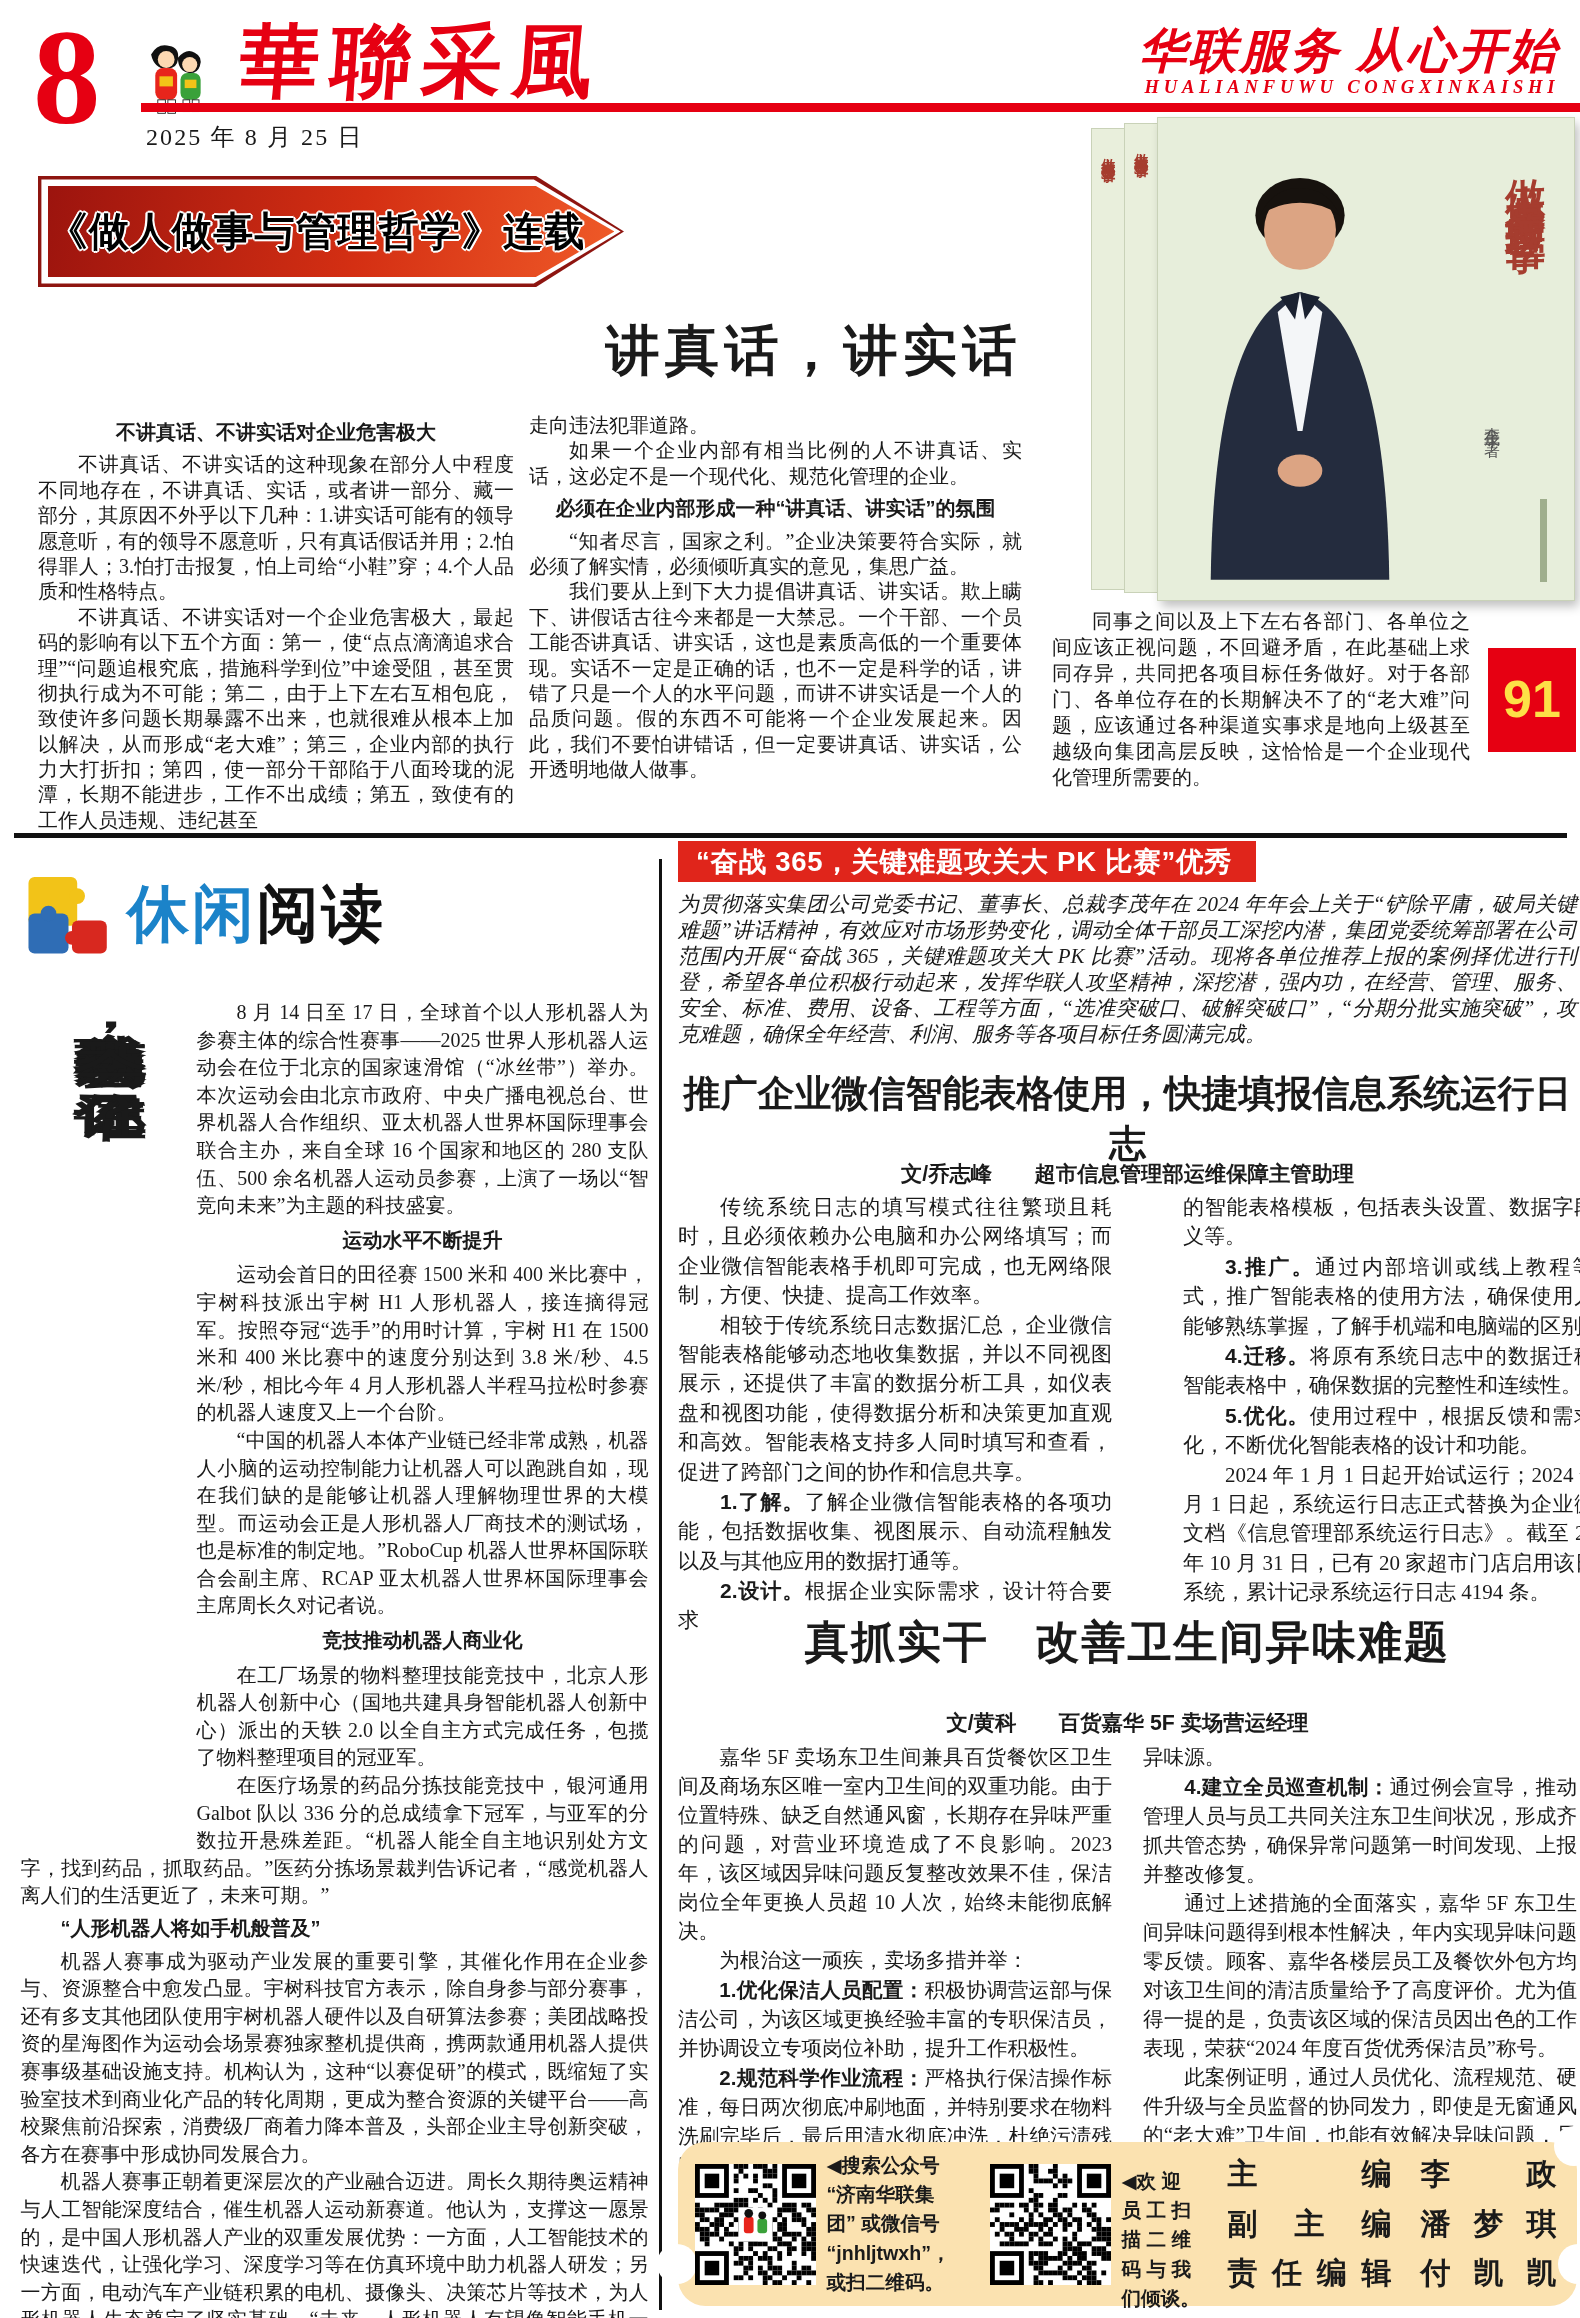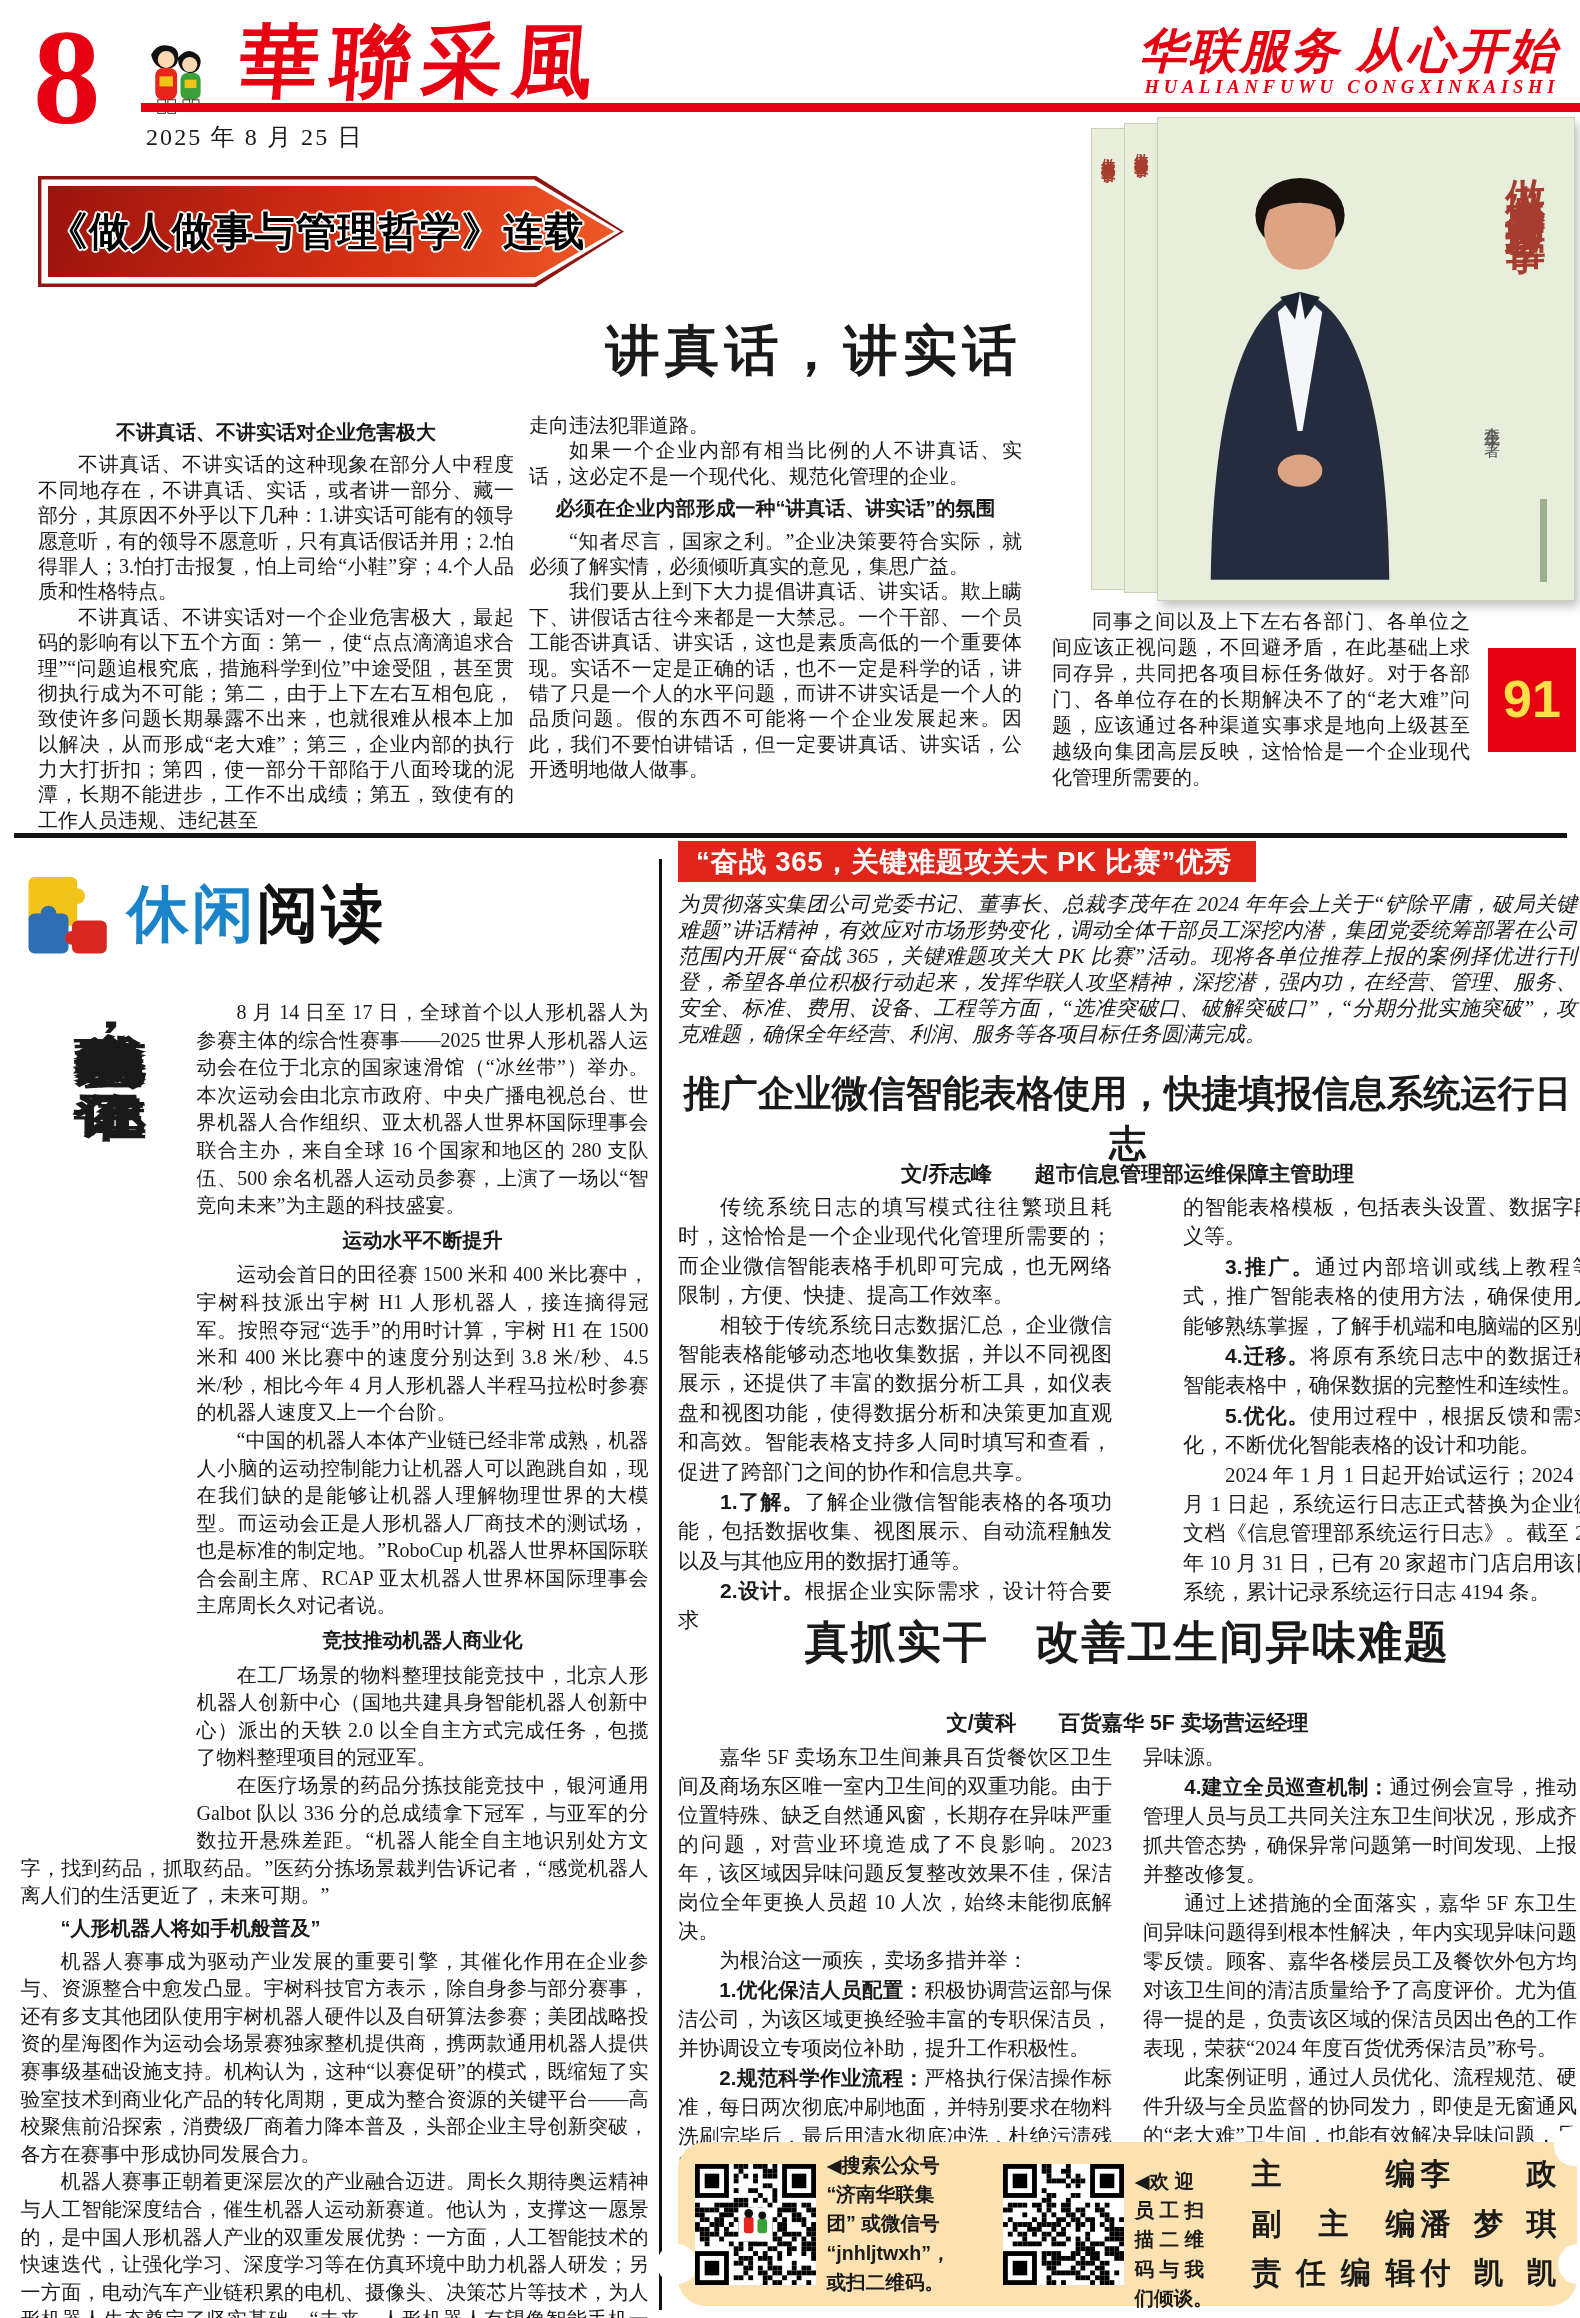--- a/index.html
+++ b/index.html
@@ -102,21 +102,21 @@
   #notch-tr{right:-16.5px;top:-16.5px;}
   #footer-inner{position:absolute;inset:0;display:flex;align-items:center;gap:11px;
       padding:0 16.5px;box-sizing:border-box;}
   .qr{width:121px;height:121px;background:#fff;flex:0 0 auto;}
   .qr svg{width:100%;height:100%;display:block;}
   .qr-caption{font-size:19.6px;line-height:1.5;white-space:pre-line;font-weight:700;
       font-family:"Liberation Sans","DejaVu Sans",sans-serif;}
   #qr1-caption{width:165px;}
   #qr2-caption{width:103px;margin-top:32px;}
   #editors{margin-left:auto;display:flex;flex-direction:column;gap:8.3px;padding-right:4.1px;}
-  .ed-row{display:flex;gap:5px;font-size:30px;font-weight:700;
+  .ed-row{display:flex;gap:29px;font-size:30px;font-weight:700;
       font-family:"Liberation Sans","DejaVu Sans",sans-serif;}
   .ed-label{width:164px;text-align:justify;text-align-last:justify;}
   .ed-name{width:136px;text-align:justify;text-align-last:justify;}
 </style>
 </head>
 <body>
 
 <div class="abs" id="page-num">8</div>
 
 <svg class="abs" id="mascot" viewBox="0 0 100 100">
@@ -231,21 +231,21 @@
       <p class="t-p">机器人赛事正朝着更深层次的产业融合迈进。周长久期待奥运精神与人工智能深度结合，催生机器人运动新赛道。他认为，支撑这一愿景的，是中国人形机器人产业的双重发展优势：一方面，人工智能技术的快速迭代，让强化学习、深度学习等在仿真环境中助力机器人研发；另一方面，电动汽车产业链积累的电机、摄像头、决策芯片等技术，为人形机器人生态奠定了坚实基础。“未来，人形机器人有望像智能手机一样走进千家万户，解锁更多生活应用场景。”周长久说。</p>
     </div>
 </div>
 
 <div class="abs" id="pk-banner">“奋战 365，关键难题攻关大 PK 比赛”优秀案例</div>
 <div class="abs" id="pk-intro">为贯彻落实集团公司党委书记、董事长、总裁李茂年在 2024 年年会上关于“铲除平庸，破局关键难题”讲话精神，有效应对市场形势变化，调动全体干部员工深挖内潜，集团党委统筹部署在公司范围内开展“奋战 365，关键难题攻关大 PK 比赛”活动。现将各单位推荐上报的案例择优进行刊登，希望各单位积极行动起来，发挥华联人攻坚精神，深挖潜，强内功，在经营、管理、服务、安全、标准、费用、设备、工程等方面，“选准突破口、破解突破口”，“分期分批实施突破”，攻克难题，确保全年经营、利润、服务等各项目标任务圆满完成。</div>
 
 <div class="abs" id="a1-title">推广企业微信智能表格使用，快捷填报信息系统运行日志</div>
 <div class="abs byline" id="a1-byline">文/乔志峰　　超市信息管理部运维保障主管助理</div>
 <div class="abs body-col" id="a1-col1">
-    <p class="t-p">传统系统日志的填写模式往往繁琐且耗时，这恰恰是一个企业现代化管理所需要的；而企业微信智能表格手机即可完成，也无网络限制，方便、快捷、提高工作效率。</p>
+    <p class="t-p">传统系统日志的填写模式往往繁琐且耗时，且必须依赖办公电脑和办公网络填写；而企业微信智能表格手机即可完成，也无网络限制，方便、快捷、提高工作效率。</p>
     <p class="t-p">相较于传统系统日志数据汇总，企业微信智能表格能够动态地收集数据，并以不同视图展示，还提供了丰富的数据分析工具，如仪表盘和视图功能，使得数据分析和决策更加直观和高效。智能表格支持多人同时填写和查看，促进了跨部门之间的协作和信息共享。</p>
     <p class="t-p"><b class="lead">1.了解。</b>了解企业微信智能表格的各项功能，包括数据收集、视图展示、自动流程触发以及与其他应用的数据打通等。</p>
     <p class="t-p"><b class="lead">2.设计。</b>根据企业实际需求，设计符合要求</p>
   </div>
 <div class="abs body-col" id="a1-col2">
     <p class="t-pc">的智能表格模板，包括表头设置、数据字段定义等。</p>
     <p class="t-p"><b class="lead">3.推广。</b>通过内部培训或线上教程等方式，推广智能表格的使用方法，确保使用人员能够熟练掌握，了解手机端和电脑端的区别。</p>
     <p class="t-p"><b class="lead">4.迁移。</b>将原有系统日志中的数据迁移到智能表格中，确保数据的完整性和连续性。</p>
     <p class="t-p"><b class="lead">5.优化。</b>使用过程中，根据反馈和需求变化，不断优化智能表格的设计和功能。</p>
     <p class="t-p">2024 年 1 月 1 日起开始试运行；2024 年 2 月 1 日起，系统运行日志正式替换为企业微信文档《信息管理部系统运行日志》。截至 2024 年 10 月 31 日，已有 20 家超市门店启用该日志系统，累计记录系统运行日志 4194 条。</p>

